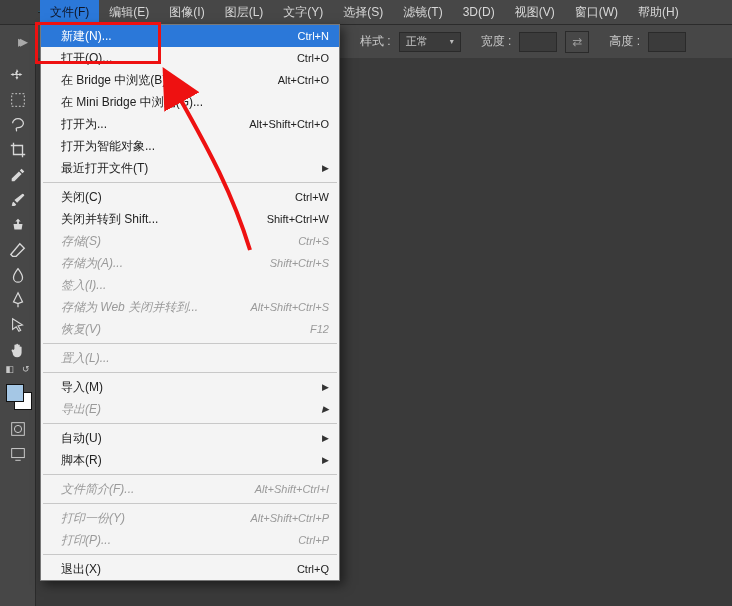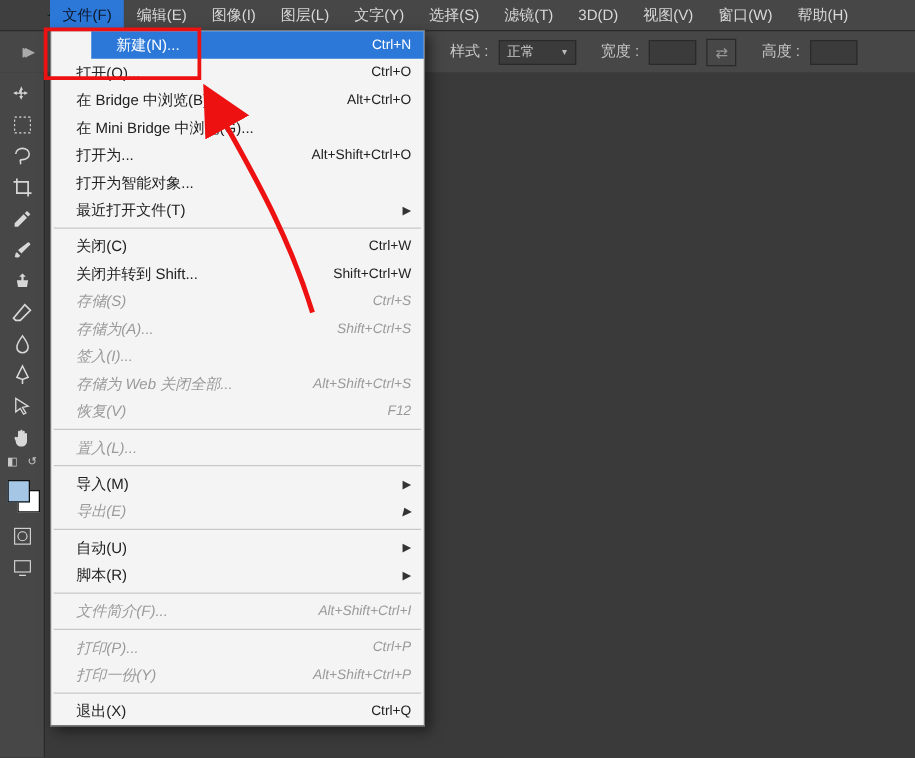--- a/index.html
+++ b/index.html
@@ -69,21 +69,21 @@
   
   .menu-panel {
     position: absolute; left: 40px; top: 24px; width: 300px;
     background: #f4f4f4; color: #222; font-size: 12px;
     border: 1px solid #787878; box-shadow: 4px 4px 10px rgba(0,0,0,.5);
   }
   .mi {
     display: flex; align-items: center; height: 22px;
     padding-left: 20px; padding-right: 10px;
   }
-  .mi.hl { background: #2b78d9; color: #fff; margin-left: 32px; }
+  .mi.hl { background: #2b78d9; color: #fff; }
   .mi.disabled { color: #9a9a9a; font-style: italic; }
   .mi .label { flex: 1; white-space: nowrap; }
   .mi .shortcut { font-size: 11px; }
   .mi .sub { margin-left: auto; font-size: 9px; padding-left: 8px; color:#333; }
   .sep { height: 1px; background: #c8c8c8; margin: 3px 2px; }
 
   
   .redbox {
     position: absolute; left: 35px; top: 22px; width: 126px; height: 42px;
     border: 3px solid #e11; pointer-events: none;
@@ -265,21 +265,21 @@
       <span class="shortcut">Ctrl+S</span>
     </div>
     <div class="mi disabled">
       <span class="label">存储为(A)...</span>
       <span class="shortcut">Shift+Ctrl+S</span>
     </div>
     <div class="mi disabled">
       <span class="label">签入(I)...</span>
     </div>
     <div class="mi disabled">
-      <span class="label">存储为 Web 关闭全部...</span>
+      <span class="label">存储为 Web 关闭并转到...</span>
       <span class="shortcut">Alt+Shift+Ctrl+S</span>
     </div>
     <div class="mi disabled">
       <span class="label">恢复(V)</span>
       <span class="shortcut">F12</span>
     </div>
     <div class="sep"></div>
     <div class="mi disabled">
       <span class="label">置入(L)...</span>
     </div>
@@ -301,26 +301,26 @@
       <span class="label">脚本(R)</span>
       <span class="sub">▶</span>
     </div>
     <div class="sep"></div>
     <div class="mi disabled">
       <span class="label">文件简介(F)...</span>
       <span class="shortcut">Alt+Shift+Ctrl+I</span>
     </div>
     <div class="sep"></div>
     <div class="mi disabled">
+      <span class="label">打印一份(Y)</span>
+      <span class="shortcut">Alt+Shift+Ctrl+P</span>
+    </div>
+    <div class="mi disabled">
       <span class="label">打印(P)...</span>
       <span class="shortcut">Ctrl+P</span>
-    </div>
-    <div class="mi disabled">
-      <span class="label">打印一份(Y)</span>
-      <span class="shortcut">Alt+Shift+Ctrl+P</span>
     </div>
     <div class="sep"></div>
     <div class="mi">
       <span class="label">退出(X)</span>
       <span class="shortcut">Ctrl+Q</span>
     </div>
   </div>
 
 <div class="redbox"></div>
 <div class="arrow">

